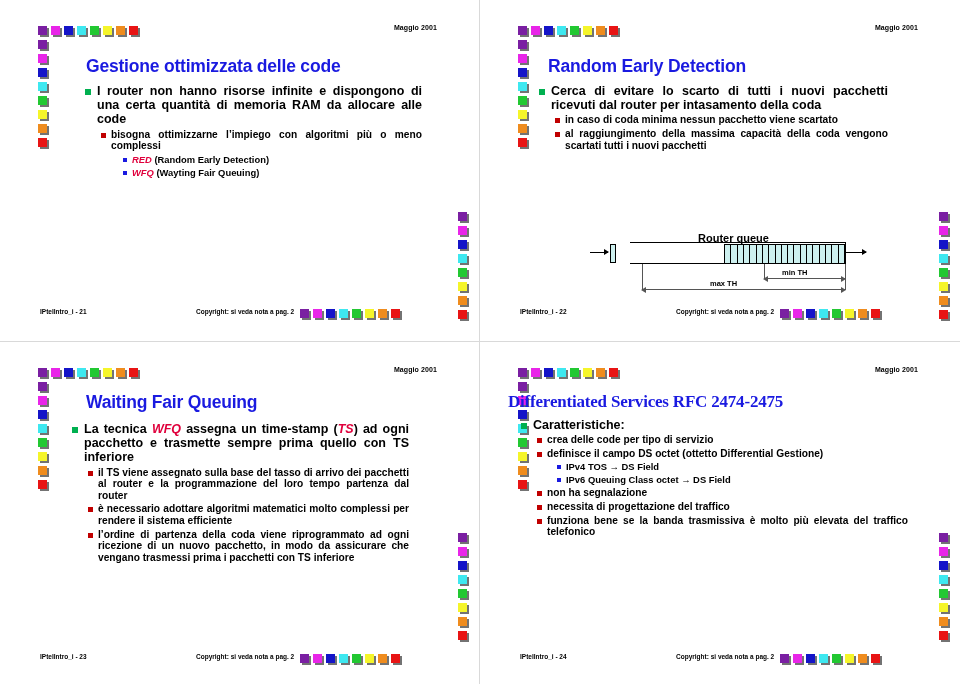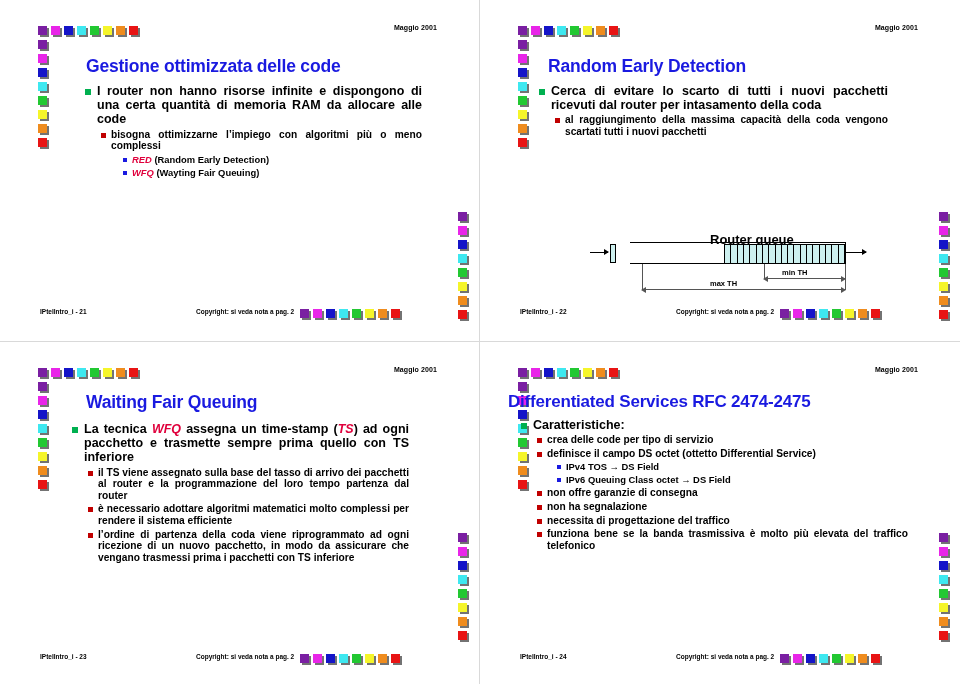--- a/index.html
+++ b/index.html
@@ -87,21 +87,21 @@
   .slide-title {
     position: absolute;
     color: #1a1ae0;
     font-weight: bold;
     letter-spacing: -0.2px;
     white-space: nowrap;
   }
   .s1 .slide-title { left: 86px; top: 56px; font-size: 17.5px; }
   .s2 .slide-title { left: 568px - 500px; top: 56px; font-size: 17.5px; }
   .s3 .slide-title { left: 86px; top: 36px; font-size: 17.5px; }
-  .s4 .slide-title { left: 28px; top: 36px; font-size: 17.5px; }
+  .s4 .slide-title { left: 28px; top: 36px; font-size: 17.5px; font-family: Liberation Serif, serif; }
 
   
   .body {
     position: absolute;
   }
   ul.lvl {
     list-style: none;
     margin: 0;
     padding: 0;
   }
@@ -153,23 +153,22 @@
     position: absolute;
     left: 610px;
     top: 232px;
     width: 330px;
     height: 75px;
   }
   .queue-label {
     position: absolute;
     left: 108px;
     top: 0px;
-    font-size: 13px;
+    font-size: 11px;
     font-weight: bold;
-    margin-left: 12px;
   }
   .q-top-line {
     position: absolute;
     left: 40px; top: 10px;
     width: 216px; height: 1px;
     background: #000;
   }
   .q-bot-line {
     position: absolute;
     left: 40px; top: 31px;
@@ -392,20 +391,21 @@
     <div class="body" style="left:58px; top:84px; width:350px;">
       <ul class="lvl">
         <li class="bullet l1">
           <span class="bsq"></span>
           <span>Cerca di evitare lo scarto di tutti i nuovi pacchetti ricevuti dal router per intasamento della coda</span>
         </li>
       </ul>
       <ul class="lvl sub">
         <li class="bullet l2">
           <span class="bsq"></span>
+          <span>in caso di coda minima nessun pacchetto viene scartato</span>
         </li>
         <li class="bullet l2">
           <span class="bsq"></span>
           <span>al raggiungimento della massima capacità della coda vengono scartati tutti i nuovi pacchetti</span>
         </li>
       </ul>
     </div>
 
     <div class="queue-fig" style="left:110px; top:232px;">
       <div class="queue-label">Router queue</div>
@@ -573,38 +573,34 @@
           <span>Caratteristiche:</span>
         </li>
       </ul>
       <ul class="lvl sub">
         <li class="bullet l2">
           <span class="bsq"></span>
           <span>crea delle code per tipo di servizio</span>
         </li>
         <li class="bullet l2">
           <span class="bsq"></span>
-          <span>definisce il campo DS octet (ottetto Differential Service)</span>
+          <span>definisce il campo DS octet (ottetto Differential Gestione)</span>
         </li>
       </ul>
       <ul class="lvl sub3" style="margin-left:36px;">
         <li class="bullet l3">
           <span class="bsq"></span>
           <span>IPv4 TOS → DS Field</span>
         </li>
         <li class="bullet l3">
           <span class="bsq"></span>
           <span>IPv6 Queuing Class octet → DS Field</span>
         </li>
       </ul>
       <ul class="lvl sub">
-        <li class="bullet l2">
-          <span class="bsq"></span>
-          <span>non offre garanzie di consegna</span>
-        </li>
         <li class="bullet l2">
           <span class="bsq"></span>
           <span>non ha segnalazione</span>
         </li>
         <li class="bullet l2">
           <span class="bsq"></span>
           <span>necessita di progettazione del traffico</span>
         </li>
         <li class="bullet l2">
           <span class="bsq"></span>

